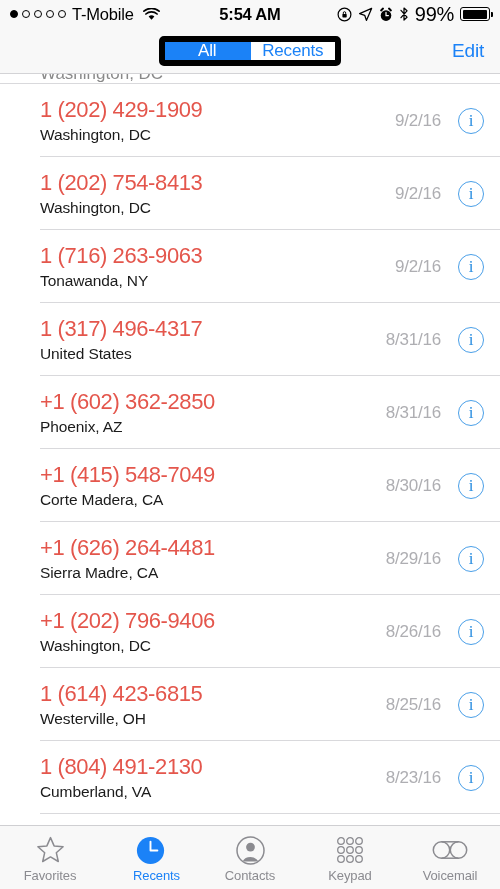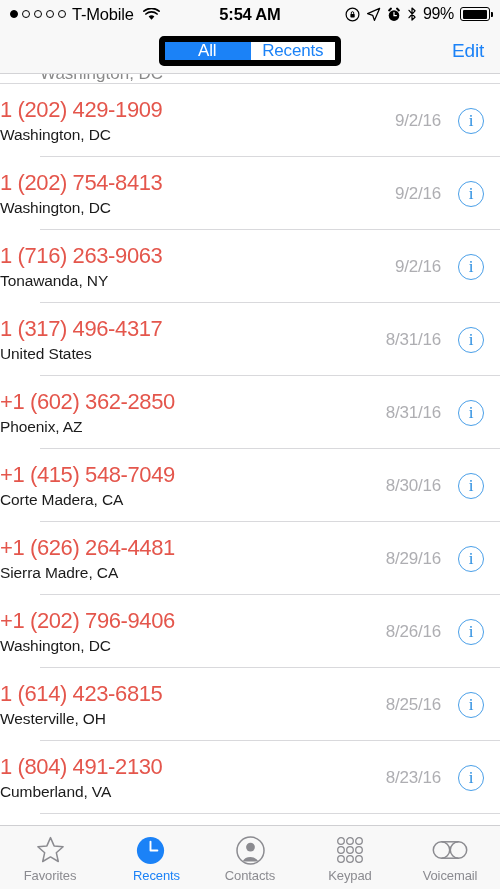--- a/index.html
+++ b/index.html
@@ -35,21 +35,21 @@
   .sb-center {
     position:absolute; left:0; right:0;
     text-align:center; font-size:16.5px; font-weight:bold;
     letter-spacing:-0.2px; color:#000;
     pointer-events:none;
   }
   .sb-right {
     margin-left:auto; display:flex; align-items:center; gap:6px;
     position:relative; z-index:2;
   }
-  .battpct { font-size:16px; letter-spacing:-0.3px; }
+  .battpct { font-size:20px; letter-spacing:-0.3px; }
   .batt {
     width:30px; height:14px;
     border:1.5px solid #000; border-radius:3px;
     position:relative; padding:1.5px;
   }
   .batt::after {
     content:""; position:absolute; right:-4px; top:4px;
     width:2.5px; height:5px; background:#000; border-radius:0 1px 1px 0;
   }
   .batt i { display:block; height:100%; width:99%; background:#000; border-radius:1px; }
@@ -100,21 +100,21 @@
   }
   .clipped-row .ghost {
     position:absolute; left:40px; bottom:-1px;
     font-size:17px; color:#2a2a2a;
     white-space:nowrap;
     opacity:0.55;
   }
   .row {
     height:73px;
     display:flex; align-items:center;
-    padding-right:16px;
+    padding-left:40px; padding-right:16px;
     position:relative;
     background:#fff;
     cursor:pointer;
     gap:28px;
   }
   .row::after {
     content:""; position:absolute;
     left:40px; right:0; bottom:0;
     height:1px; background:#d9d9dc;
   }

